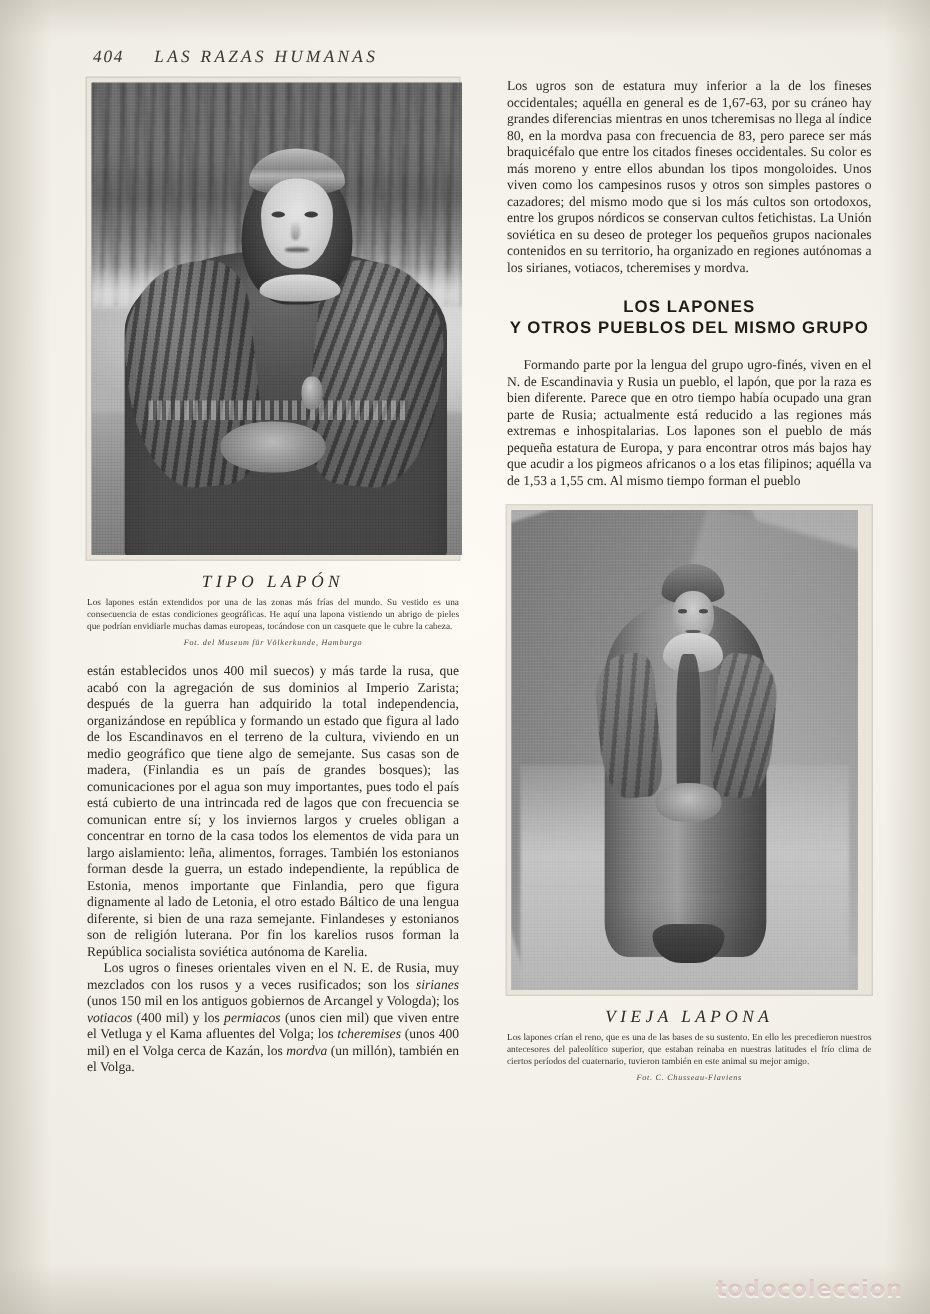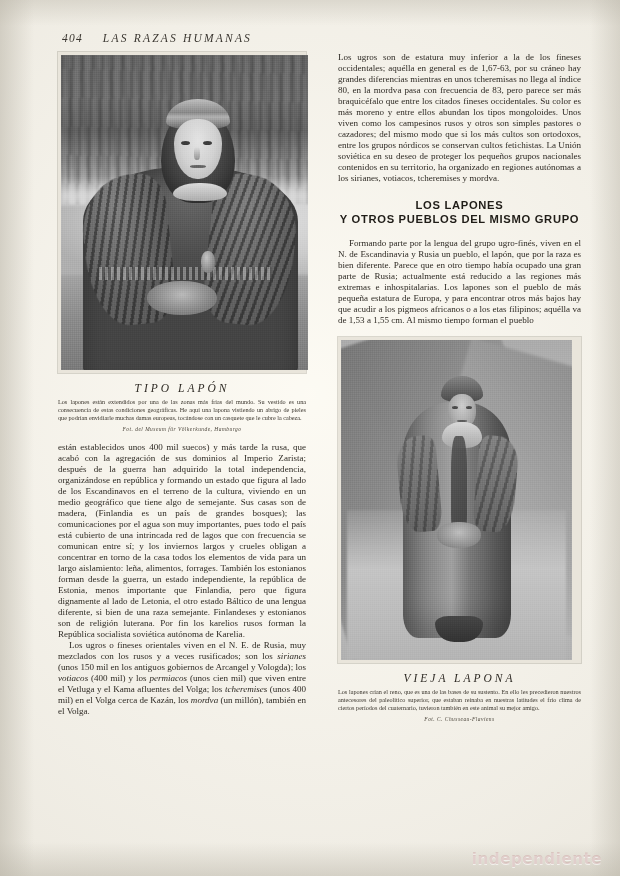--- a/index.html
+++ b/index.html
@@ -432,14 +432,14 @@
           <div class="grain"></div>
         </div>
       </div>
       <div class="fig-title">VIEJA LAPONA</div>
       <div class="fig-caption">Los lapones crían el reno, que es una de las bases de su sustento. En ello les precedieron nuestros antecesores del paleolítico superior, que estaban reinaba en nuestras latitudes el frío clima de ciertos períodos del cuaternario, tuvieron también en este animal su mejor amigo.</div>
       <div class="fig-credit">Fot. C. Chusseau-Flaviens</div>
     </div>
   </div>
 
   <div class="edge-shade"></div>
-  <div class="watermark">independiente</div>
+  <div class="watermark">todocoleccion</div>
 </div>
 
 </body></html>

